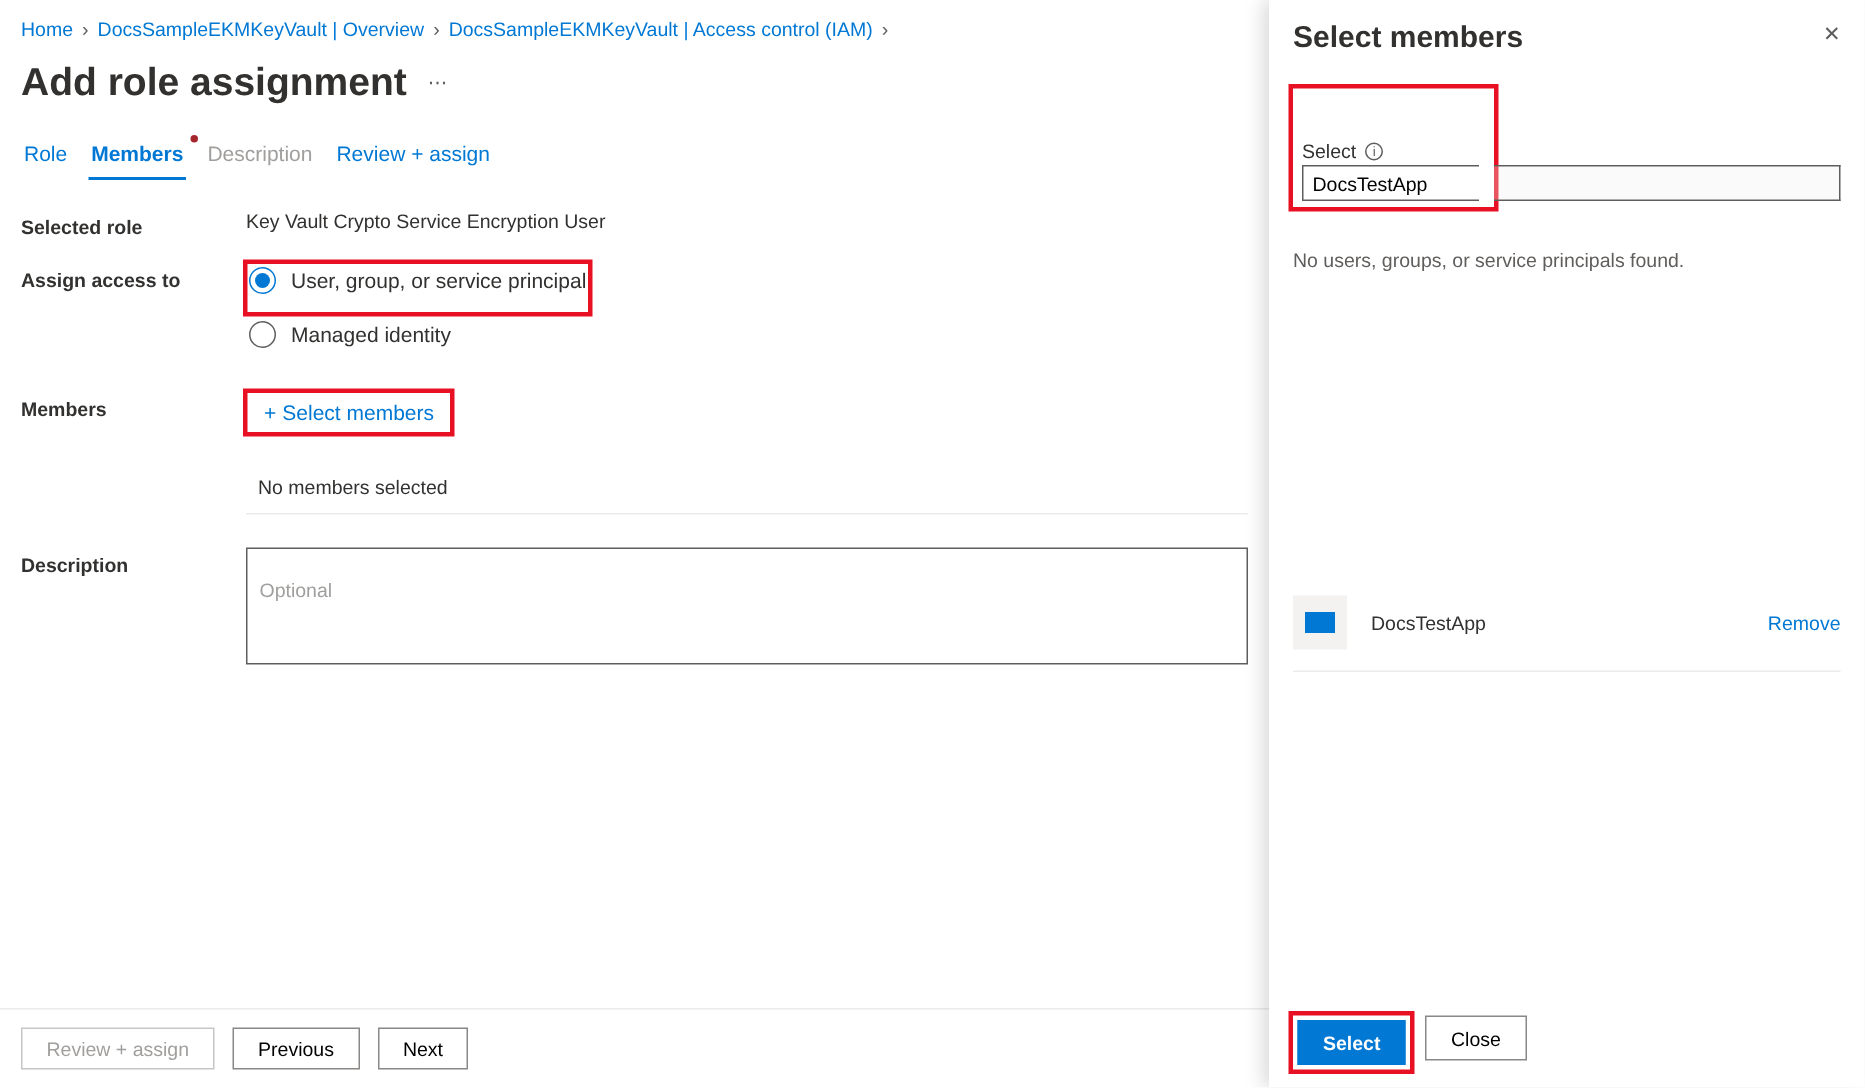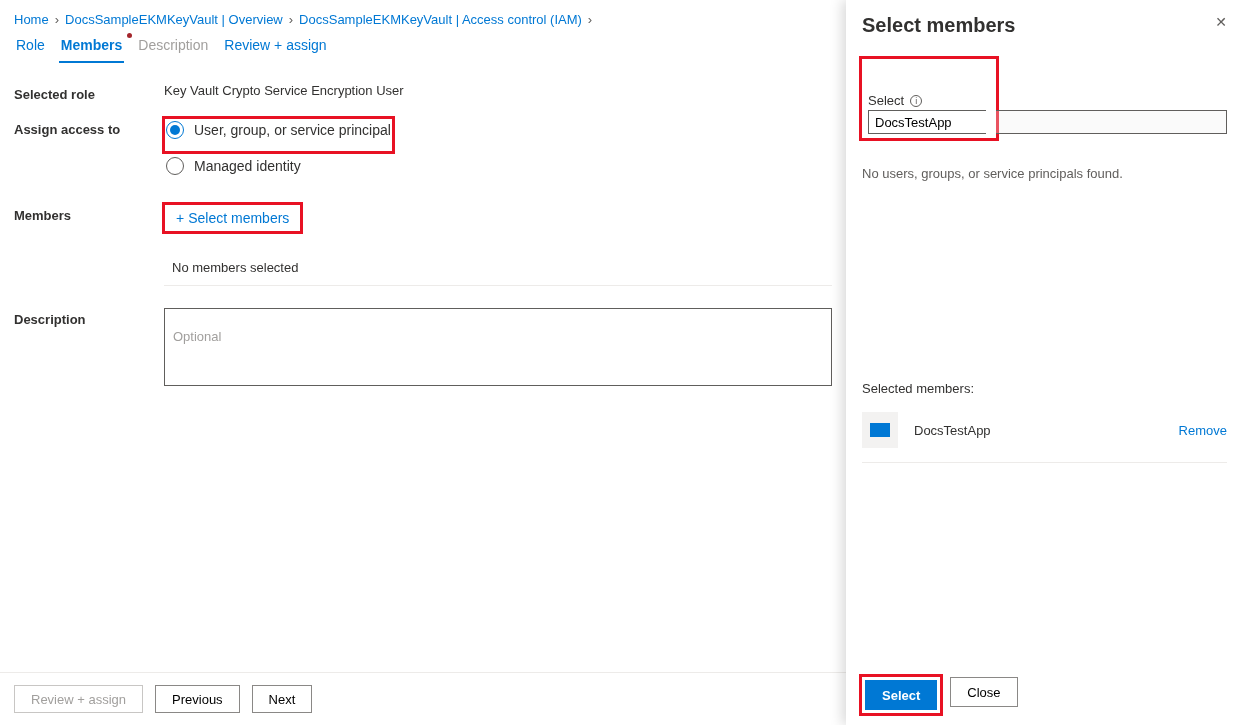--- a/index.html
+++ b/index.html
@@ -255,20 +255,24 @@
 
   <div class="breadcrumbs">
     <a href="#">Home</a>
     <span class="chev">›</span>
     <a href="#">DocsSampleEKMKeyVault | Overview</a>
     <span class="chev">›</span>
     <a href="#">DocsSampleEKMKeyVault | Access control (IAM)</a>
     <span class="chev">›</span>
   </div>
 
+  <div class="page-title-row">
+    <div class="page-title">Add role assignment</div>
+    <div class="ellipsis">⋯</div>
+  </div>
 
   <div class="tabs">
     <div class="tab link">Role</div>
     <div class="tab active">
       <span>Members</span>
       <span class="dot"></span>
     </div>
     <div class="tab disabled">Description</div>
     <div class="tab link">Review + assign</div>
   </div>
@@ -341,21 +345,20 @@
       </div>
       <input class="panel-input" style="width: 118px; border-right: 0px;" value="DocsTestApp">
     </span>
     
     <input class="panel-input" style="width: calc(100% - 134px); margin-left: -4px; border-left: 0px;" disabled="">
   </div>
 
   <div class="panel-hint">No users, groups, or service principals found.</div>
 
   <div class="selected-members-section">
-    <div class="selected-members-title">Selected members:</div>
     <div class="member-row">
       <div class="member-left">
         <div class="app-icon">
             <div class="app-icon-inner"></div>
           </div>
         <div>DocsTestApp</div>
       </div>
       <a href="#">Remove</a>
     </div>
   </div>

